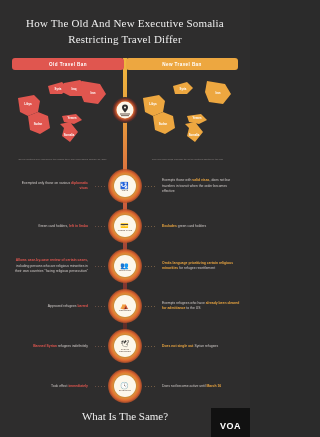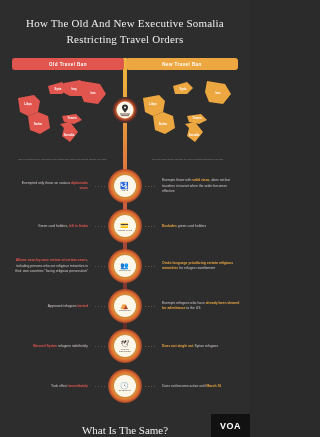--- a/index.html
+++ b/index.html
@@ -96,38 +96,38 @@
   }
   .badge .gl { font-size:7px; line-height:1; color:#2e2d2d; }
   .badge .cap {
     font-size:2px; font-weight:bold; color:#6a5a50; letter-spacing:.1px;
     text-align:center; line-height:1.1; max-width:20px;
   }
 
   
   .same-title {
     text-align:center; font-family:"Liberation Serif",serif;
-    color:#efefef; font-size:11px; margin-top:18px;
+    color:#efefef; font-size:11px; margin-top:4px;
   }
 
   
   .voa {
     position:absolute; right:0; bottom:0; background:#111;
     color:#fff; font-size:9px; font-weight:bold; letter-spacing:.5px;
-    padding:7px 9px 6px;
+    padding:13px 9px 6px;
   }
 </style>
 </head>
 <body>
 
 <div class="page">
 
   <div class="title">
     <span>How The Old And New Executive Somalia</span>
-    <span class="l2">Restricting Travel Orders</span>
+    <span class="l2">Restricting Travel Differ</span>
   </div>
 
   <div class="banners">
     <div class="banner old">Old Travel Ban</div>
     <div class="banner new">New Travel Ban</div>
   </div>
 
   <div class="maps">
 
     <div class="mapcol">

